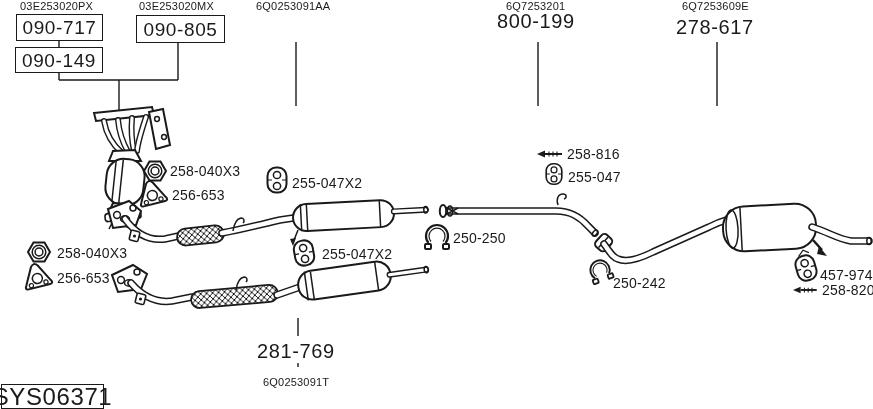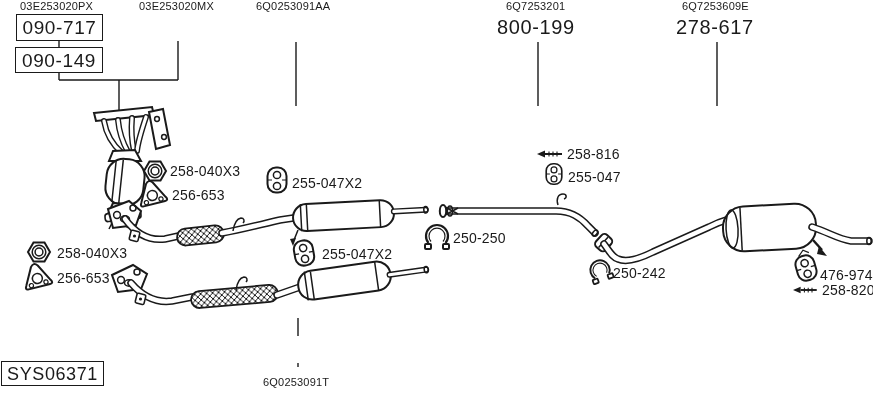--- a/index.html
+++ b/index.html
@@ -250,34 +250,38 @@
   <div class="lbl sm" style="left:506px;top:1px">6Q7253201</div>
   <div class="lbl sm" style="left:682px;top:1px">6Q7253609E</div>
   <div class="lbl sm" style="left:263px;top:377px">6Q0253091T</div>
 
   <div class="box" style="left:16px;top:14px;width:85px;height:25px">
     <span>090-717</span>
   </div>
   <div class="box" style="left:15px;top:47px;width:86px;height:24px">
     <span>090-149</span>
   </div>
-
-  <div class="lbl lg" style="left:497px;top:17px">800-199</div>
+  <div class="box" style="left:136px;top:15px;width:87px;height:26px">
+    <span>090-805</span>
+  </div>
+
+  <div class="lbl lg" style="left:497px;top:11px">800-199</div>
   <div class="lbl lg" style="left:676px;top:17px">278-617</div>
+  <div class="lbl lg" style="left:257px;top:341px">281-769</div>
 
   <div class="lbl md" style="left:170px;top:164px">258-040X3</div>
   <div class="lbl md" style="left:172px;top:188px">256-653</div>
   <div class="lbl md" style="left:57px;top:246px">258-040X3</div>
   <div class="lbl md" style="left:57px;top:271px">256-653</div>
   <div class="lbl md" style="left:292px;top:176px">255-047X2</div>
   <div class="lbl md" style="left:322px;top:247px">255-047X2</div>
   <div class="lbl md" style="left:567px;top:147px">258-816</div>
   <div class="lbl md" style="left:568px;top:170px">255-047</div>
   <div class="lbl md" style="left:453px;top:231px">250-250</div>
-  <div class="lbl md" style="left:613px;top:266px">250-242</div>
-  <div class="lbl md" style="left:820px;top:268px">476-974</div>
+  <div class="lbl md" style="left:613px;top:276px">250-242</div>
+  <div class="lbl md" style="left:820px;top:268px">457-974</div>
   <div class="lbl md" style="left:822px;top:283px">258-820</div>
 
-  <div class="box" style="left:1px;top:361px;width:101px;height:23px;font-size:18px">
+  <div class="box" style="left:1px;top:384px;width:101px;height:23px;font-size:24px">
     <span>SYS06371</span>
   </div>
 
 </div>
 
 </body></html>

